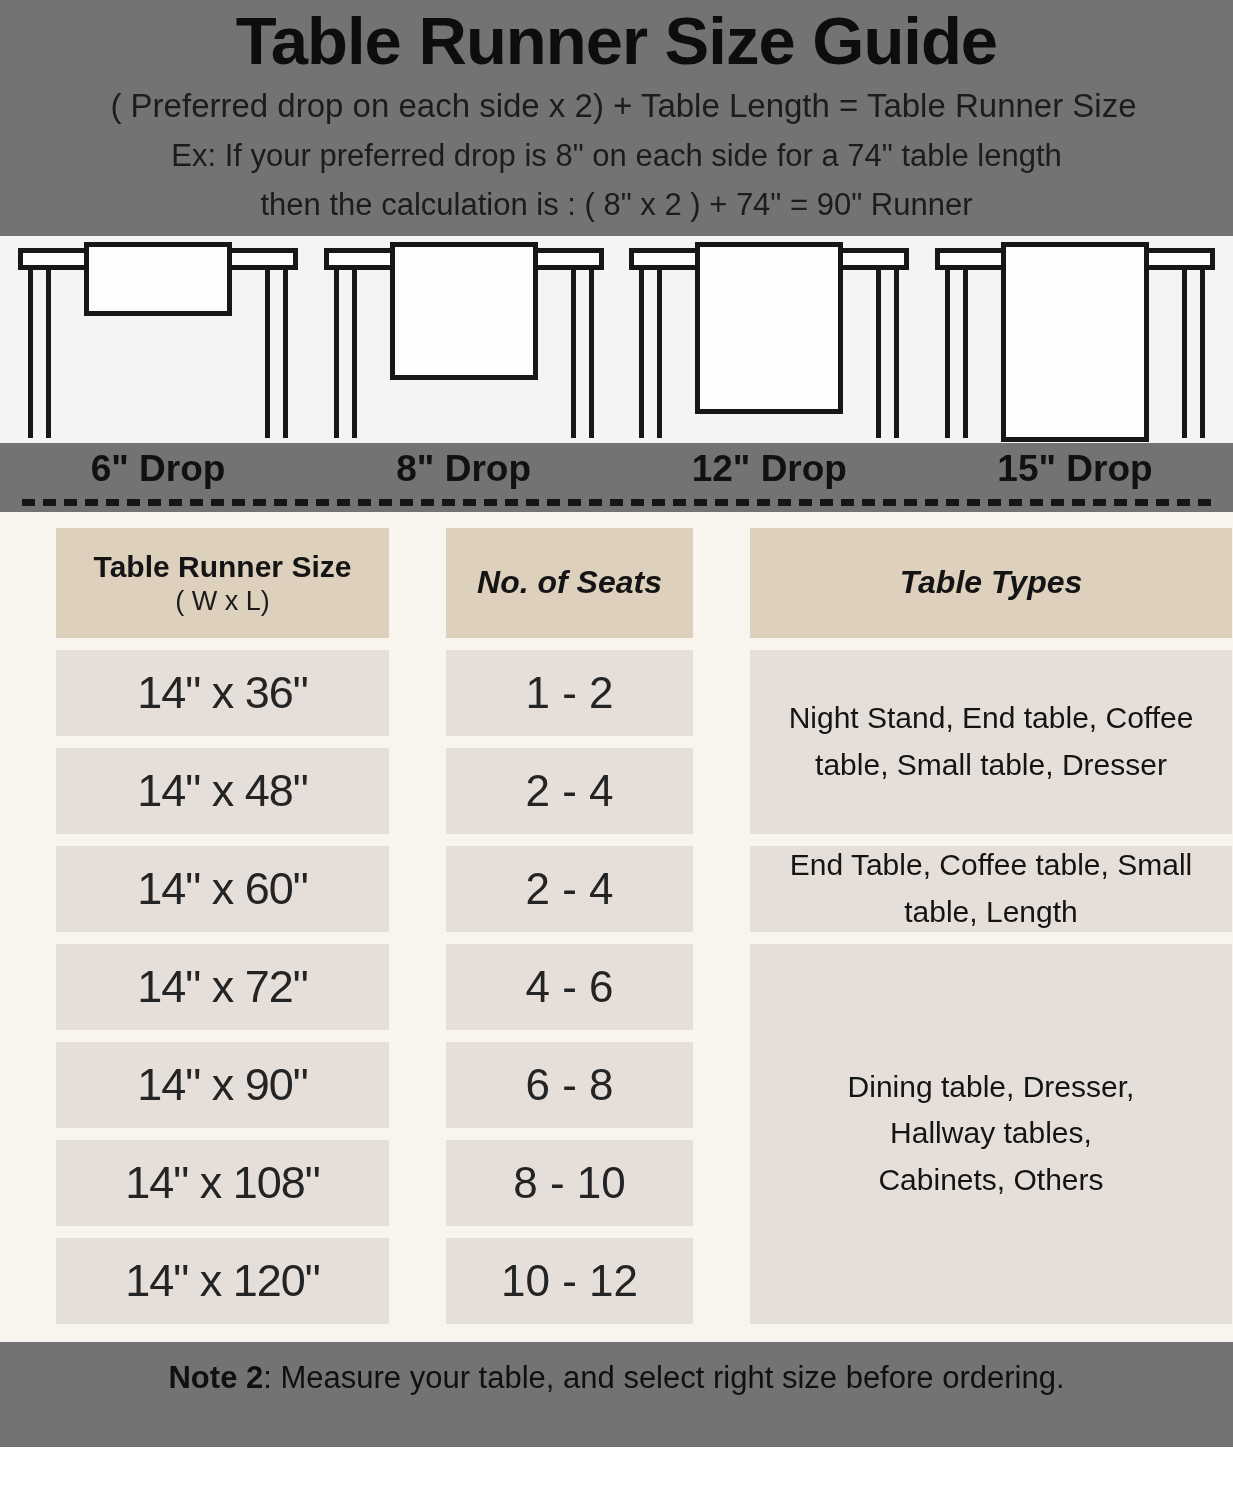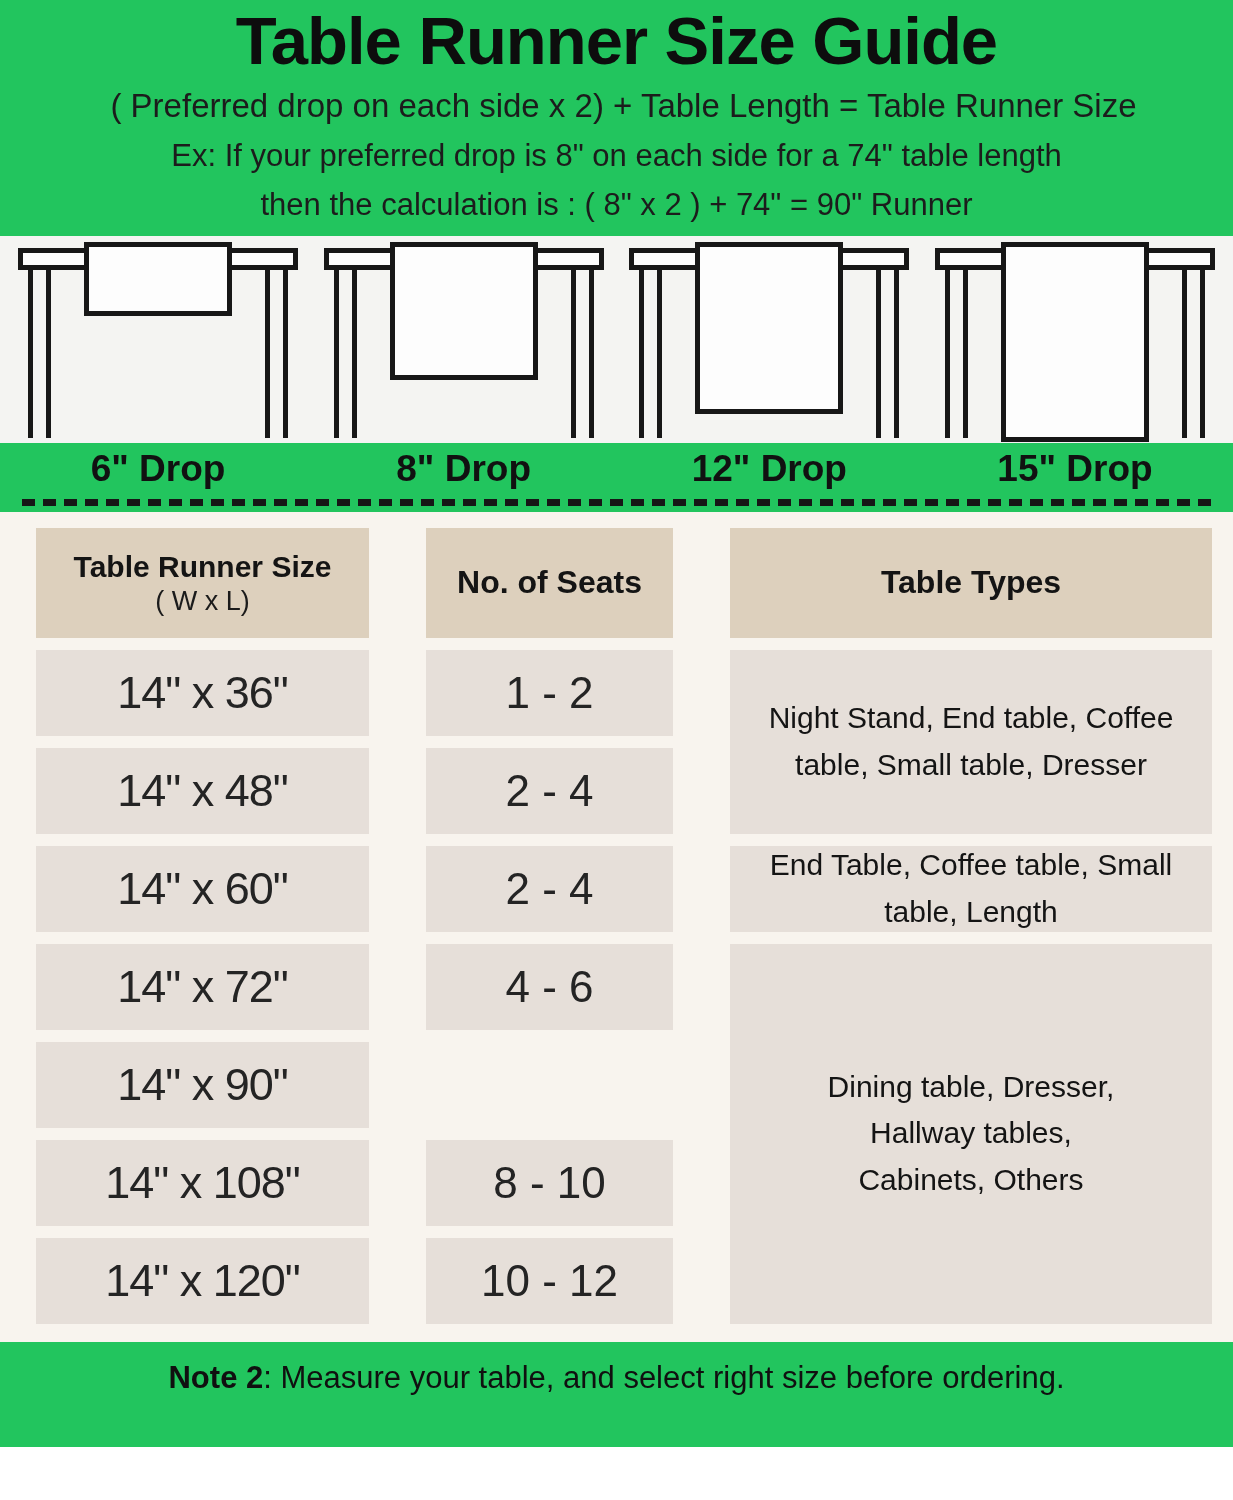--- a/index.html
+++ b/index.html
@@ -2,21 +2,21 @@
 <html><head>
 <meta charset="utf-8">
 <style>
   * { margin:0; padding:0; box-sizing:border-box; }
   html,body { background:#ffffff; }
   body {
     width:1233px; height:1500px; overflow:hidden;
     font-family:"Liberation Sans", sans-serif;
     color:#171717;
   }
-  .page { width:1233px; height:1447px; background:#22c55e; }
+  .page { width:1233px; height:1447px; background:#737373; }
 
   
   .title {
     text-align:center; font-size:67px; font-weight:bold;
     letter-spacing:-1px; line-height:1.1; padding-top:4px; color:#0d0d0d;
   }
   .formula {
     text-align:center; font-size:33px; font-weight:400;
     margin-top:9px; color:#1c1c1c;padding-left:14px;
   }
@@ -49,35 +49,35 @@
     padding:3px 0 9px; color:#111;
   }
   .dashes {
     height:7px; margin:0 22px 6px;
     background:repeating-linear-gradient(90deg, #161616 0 13px, transparent 13px 21px);
   }
 
   
   .size-table {
     background:#f8f4ee;
-    padding:16px 18px 18px 36px;
+    padding:16px 18px 18px 56px;
     display:grid;
     grid-template-columns:333px 247px 482px;
     grid-template-rows:110px repeat(7, 86px);
     column-gap:57px; row-gap:12px;
   }
   .cell {
     display:flex; flex-direction:column;
     align-items:center; justify-content:center; text-align:center;
   }
   .hcell { background:#ddd0bd; }
   .dcell { background:#e6dfd9; }
   .h-title { font-size:30px; font-weight:bold; line-height:1.25; color:#141414; }
   .h-sub   { font-size:27px; font-weight:400; color:#1b1b1b; }
-  .h-big   { font-size:32px; font-weight:bold; color:#141414; }
+  .h-big   { font-size:32px; font-weight:bold; color:#141414;font-style:italic; }
   .size-val { font-size:45px; font-weight:400; color:#242424; letter-spacing:-1px; }
   .seat-val { font-size:44px; font-weight:400; color:#242424; }
   .type-text { font-size:30px; font-weight:normal; line-height:1.55; padding:0 34px; color:#141414; }
   .type-text.narrow { padding:0 85px; }
 
   
   .notes {
     max-width:1225px; margin:0 auto; padding-top:11px;
     text-align:center; font-size:31px; line-height:1.62; color:#101010;
   }
@@ -155,20 +155,21 @@
     <div class="cell dcell size-val" style="grid-area:4/1">14" x 60"</div>
     <div class="cell dcell size-val" style="grid-area:5/1">14" x 72"</div>
     <div class="cell dcell size-val" style="grid-area:6/1">14" x 90"</div>
     <div class="cell dcell size-val" style="grid-area:7/1">14" x 108"</div>
     <div class="cell dcell size-val" style="grid-area:8/1">14" x 120"</div>
 
     <div class="cell dcell seat-val" style="grid-area:2/2">1 - 2</div>
     <div class="cell dcell seat-val" style="grid-area:3/2">2 - 4</div>
     <div class="cell dcell seat-val" style="grid-area:4/2">2 - 4</div>
     <div class="cell dcell seat-val" style="grid-area:5/2">4 - 6</div>
+    <div class="cell dcell seat-val" style="grid-area:6/2">6 - 8</div>
     <div class="cell dcell seat-val" style="grid-area:7/2">8 - 10</div>
     <div class="cell dcell seat-val" style="grid-area:8/2">10 - 12</div>
 
     <div class="cell dcell" style="grid-column:3; grid-row:2 / span 2">
       <div class="type-text">Night Stand, End table, Coffee table, Small table, Dresser</div>
     </div>
     <div class="cell dcell" style="grid-column:3; grid-row:4">
       <div class="type-text">End Table, Coffee table, Small table, Length</div>
     </div>
     <div class="cell dcell" style="grid-column:3; grid-row:5 / span 4">

